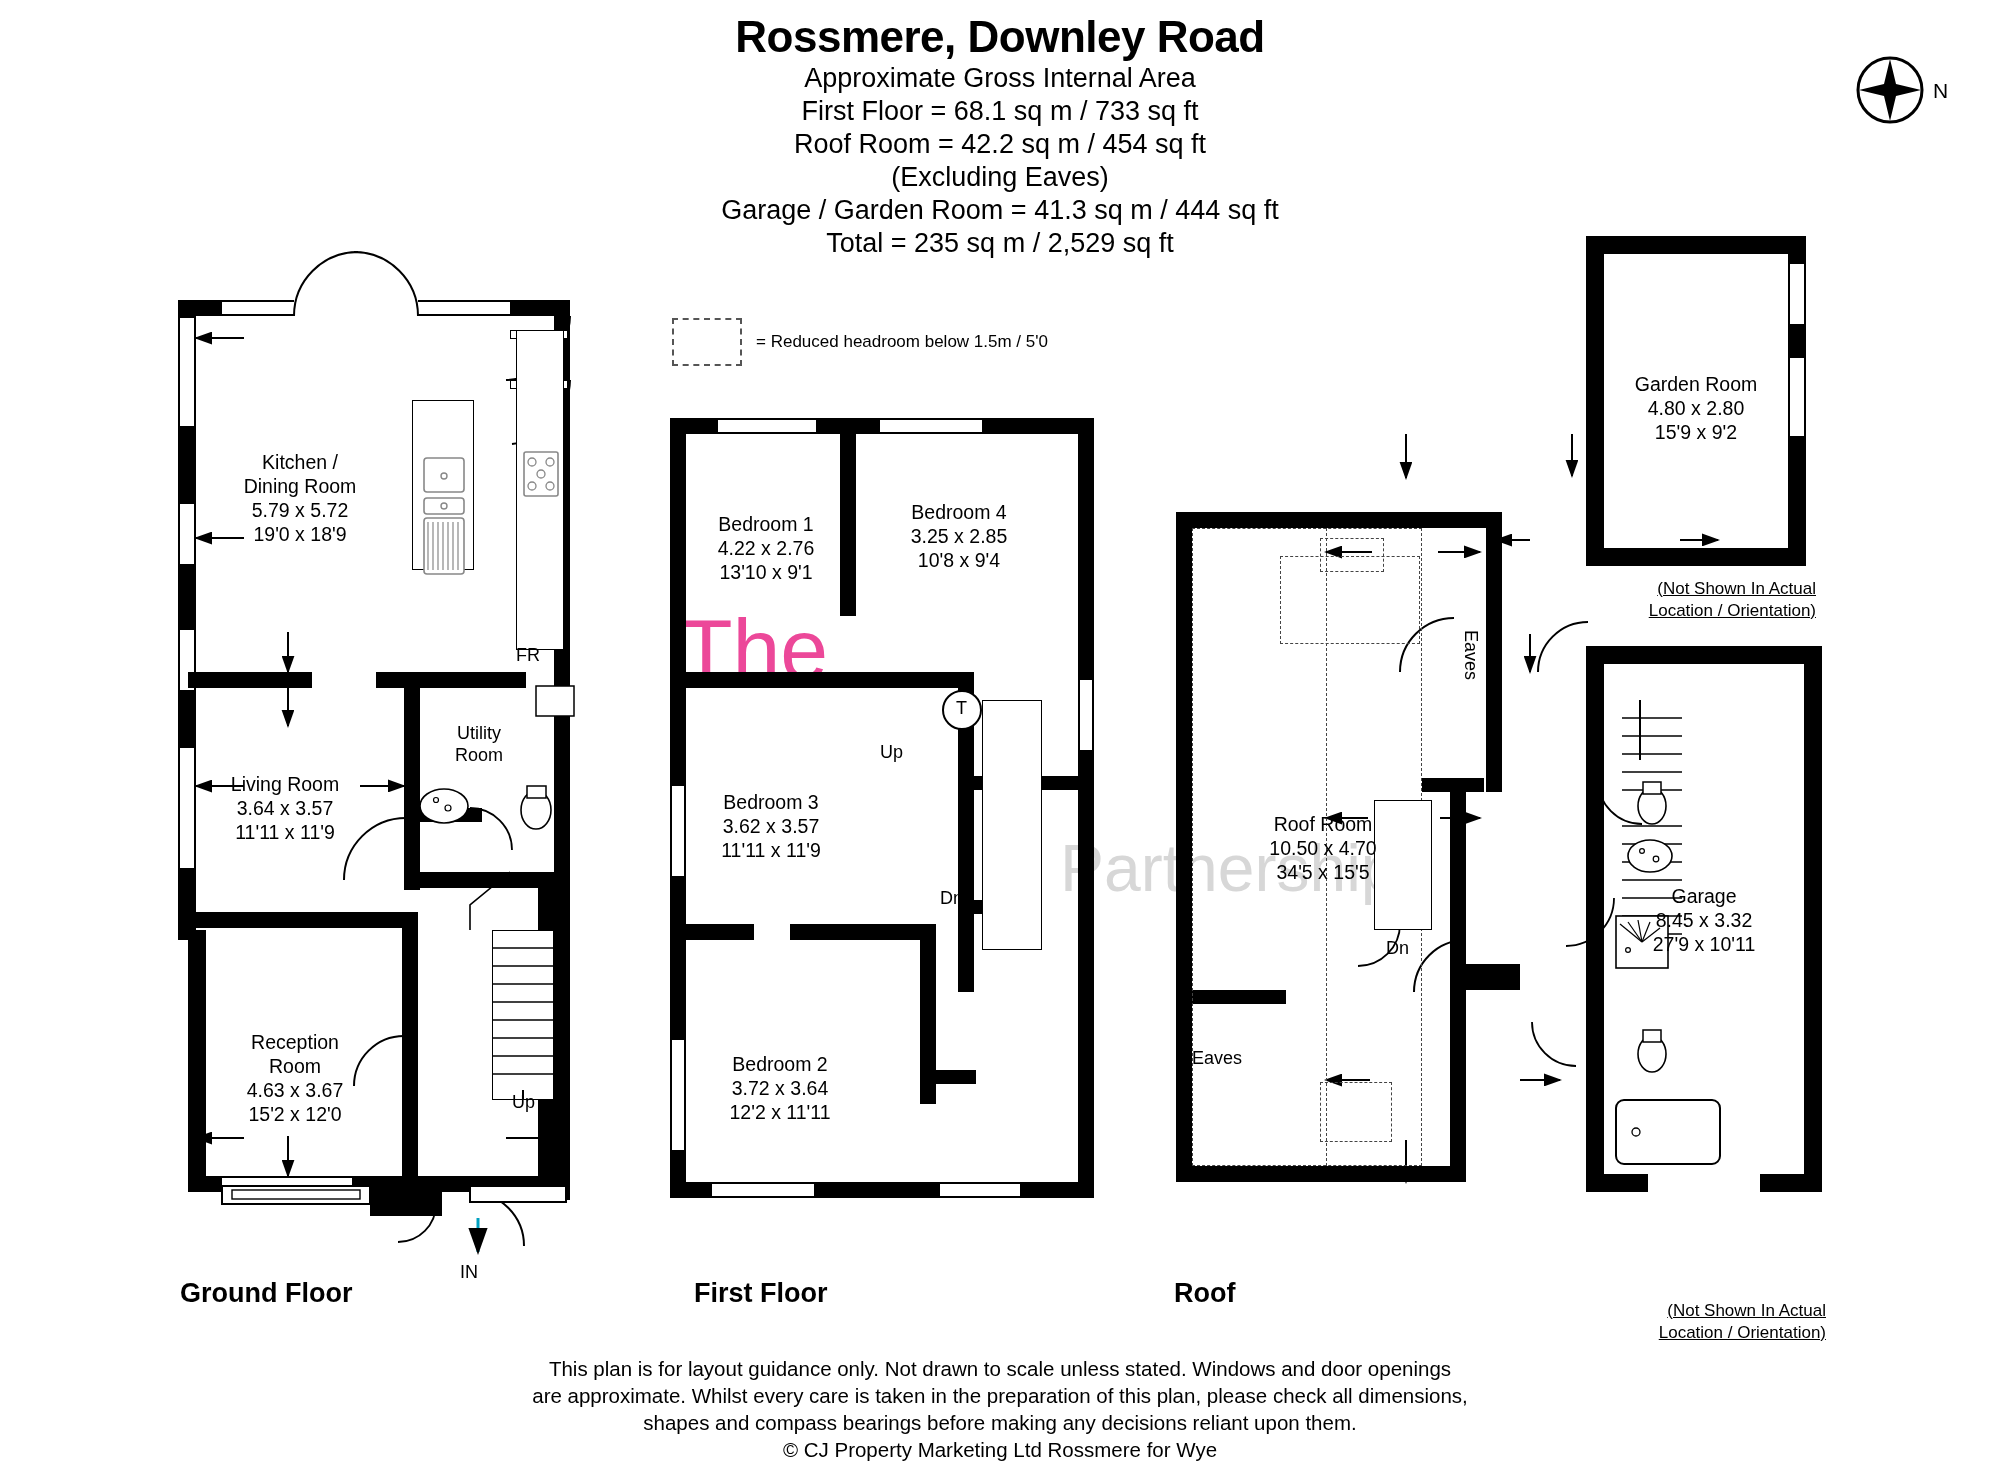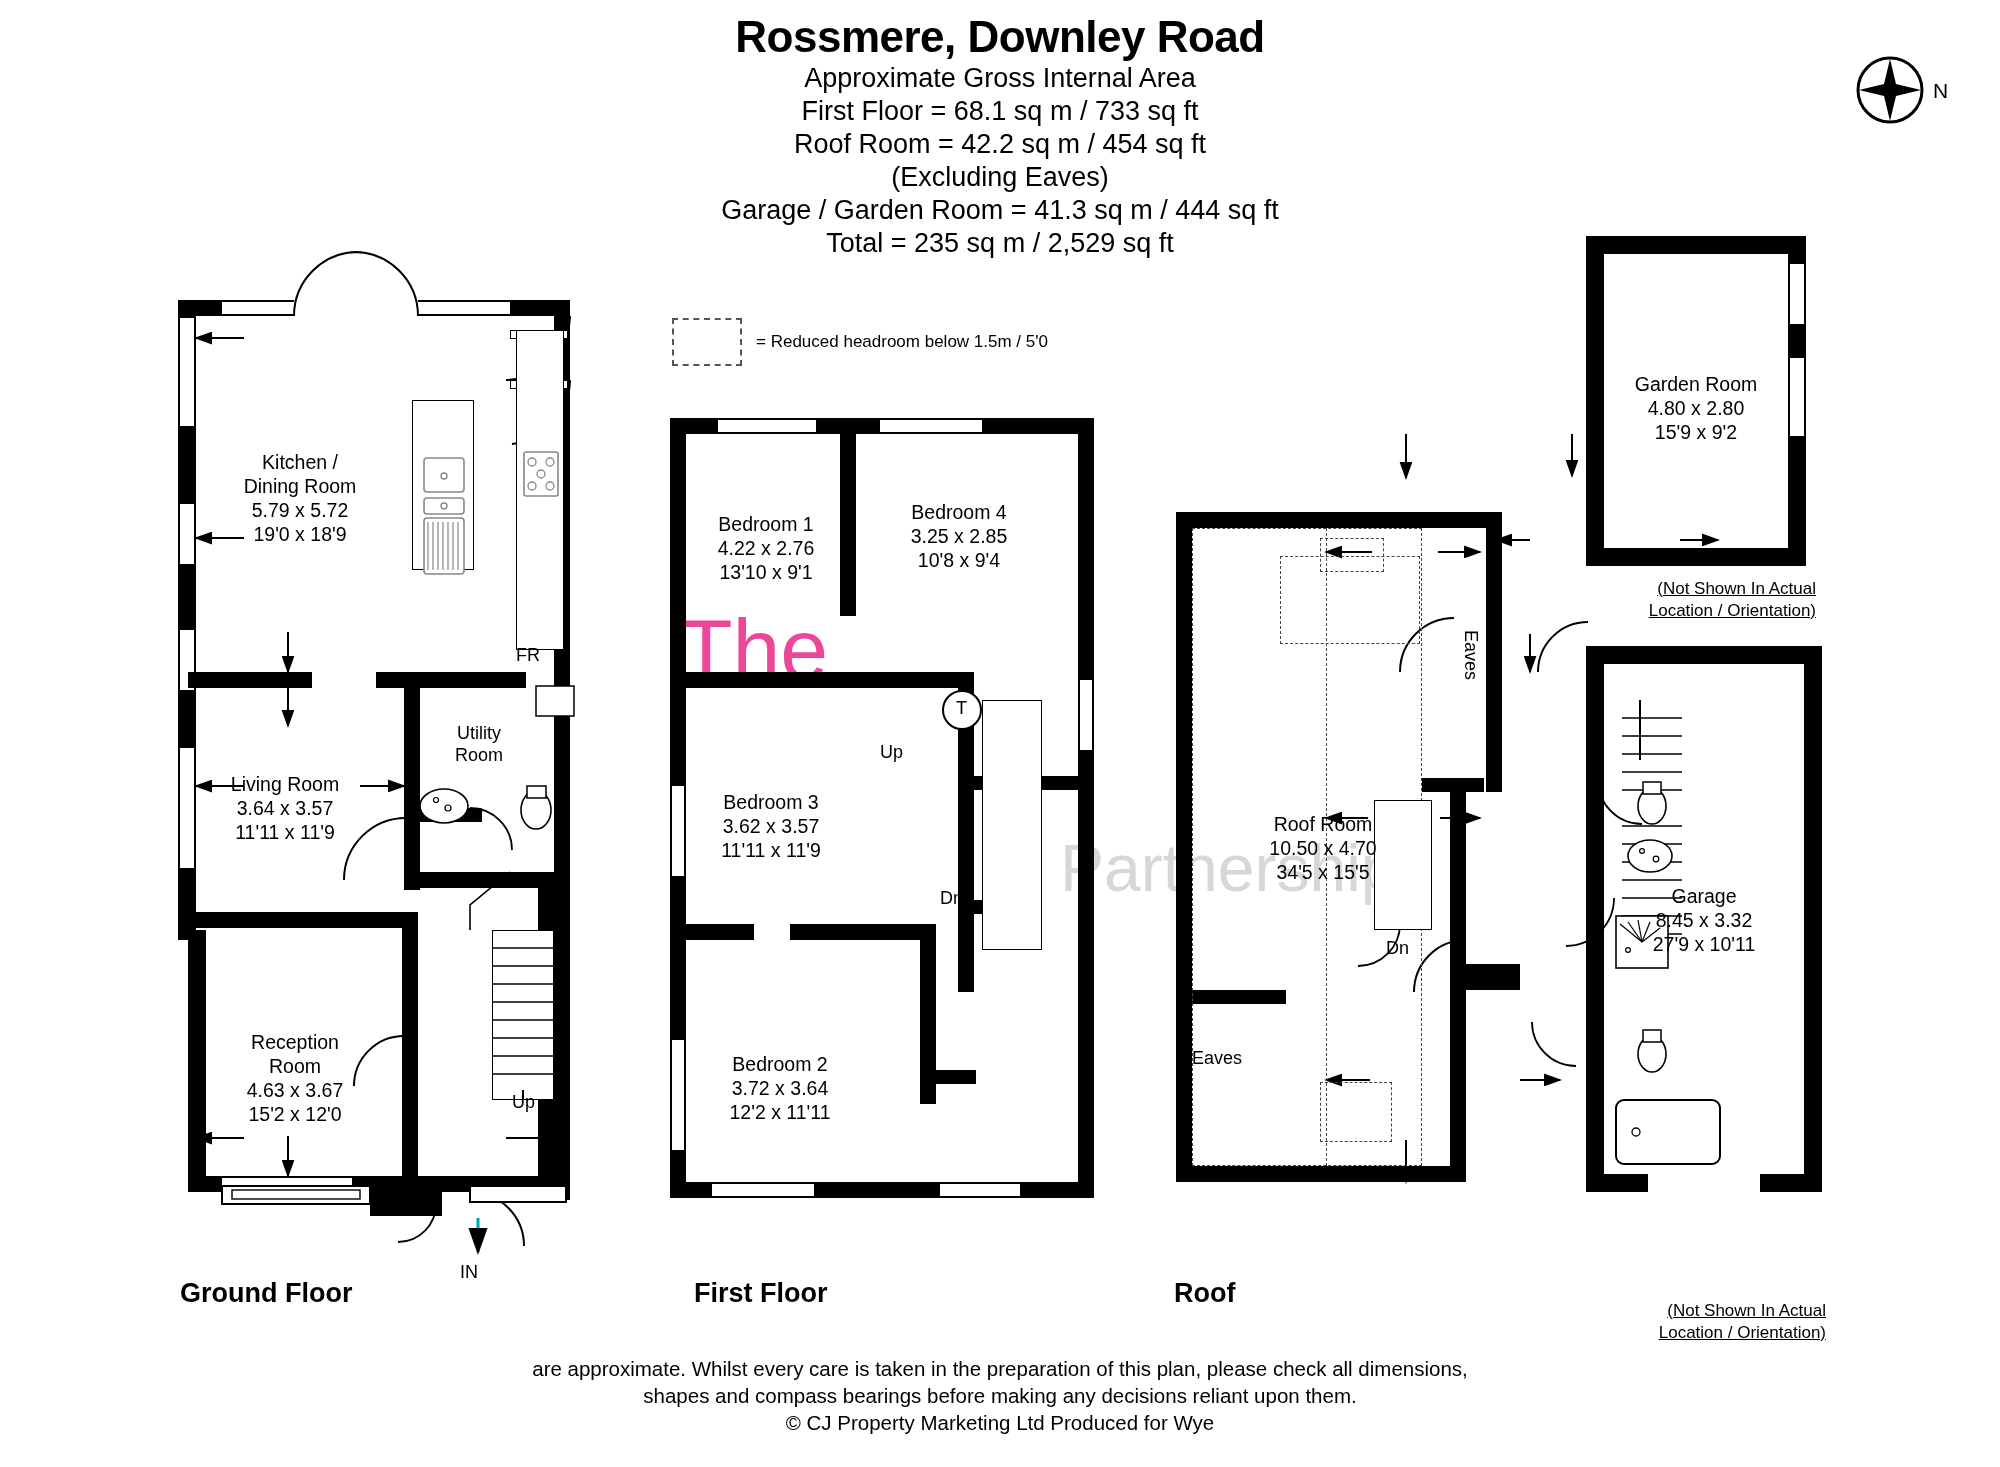--- a/index.html
+++ b/index.html
@@ -500,16 +500,17 @@
     <div>27'9 x 10'11</div>
   </div>
 
   <div class="notshown abs" style="left:16px;top:680px;width:250px;">
     <div>(Not Shown In Actual</div>
     <div>Location / Orientation)</div>
   </div>
 </div>
 
 <div class="abs" id="footer">
+  <div>This plan is for layout guidance only. Not drawn to scale unless stated. Windows and door openings</div>
   <div>are approximate. Whilst every care is taken in the preparation of this plan, please check all dimensions,</div>
   <div>shapes and compass bearings before making any decisions reliant upon them.</div>
-  <div>© CJ Property Marketing Ltd Produced for Wye</div>
+  <div>© CJ Property Marketing Ltd Rossmere for Wye</div>
 </div>
 
 </body></html>

